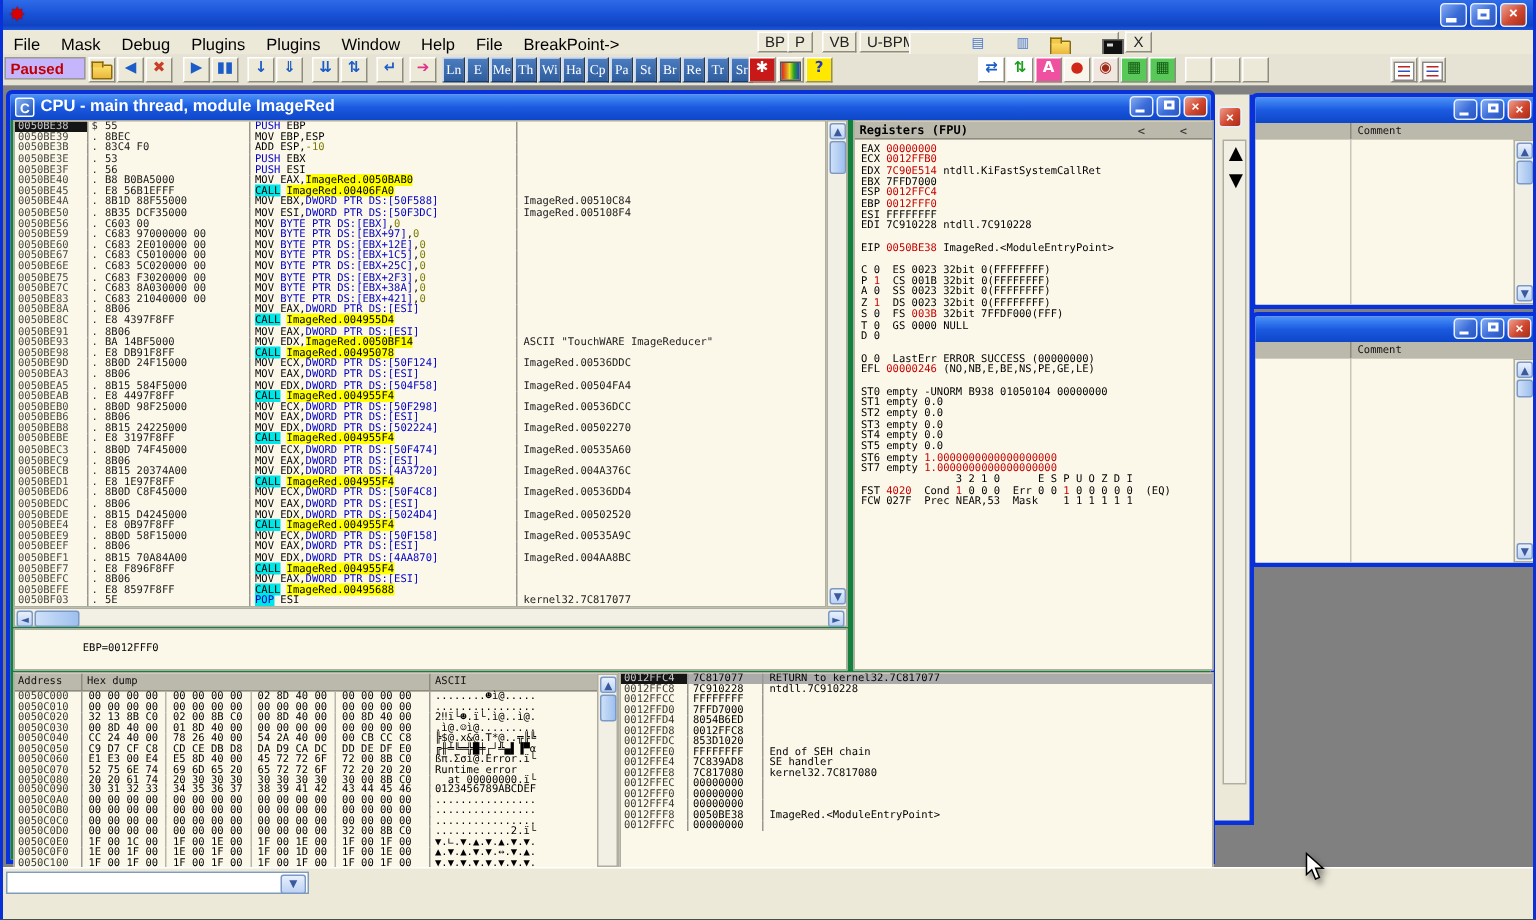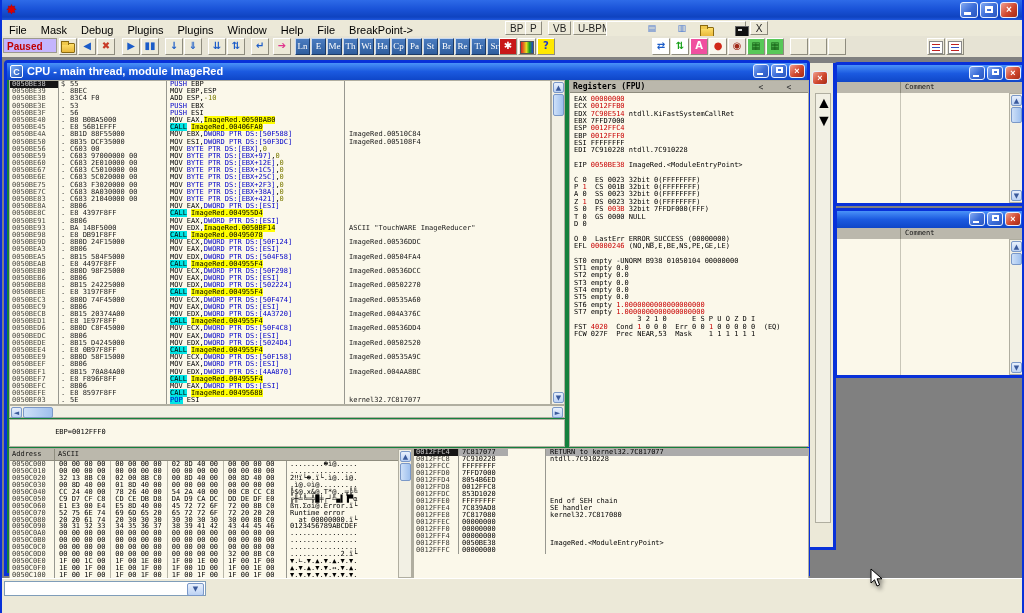--- a/index.html
+++ b/index.html
@@ -90,21 +90,21 @@
   .dump-row{display:grid;grid-template-columns:44px 232px 76px 1fr;height:6.95px;}
   .dump-row .addr{padding-left:2px;color:#3A3A34;}
   .dump-row .hex{border-left:1px solid #989890;display:flex;}
   .dump-row .hex span{padding:0 5px 0 4px;}
   .dump-row .hex span + span{border-left:1px solid #B8B6A8;}
   .dump-row .asc{border-left:1px solid #989890;padding-left:3px;}
   .stack-row{display:grid;grid-template-columns:44px 50px 1fr;height:7px;}
   .stack-row .addr{padding-left:2px;color:#3A3A34;}
   .stack-row .addr.sel{background:#151515;color:#C8C8C8;}
   .stack-row .val{border-left:1px solid #989890;padding-left:3px;}
-  .stack-row .cmt{border-left:1px solid #989890;padding-left:4px;margin-left:37px;}
+  .stack-row .cmt{border-left:1px solid #989890;padding-left:4px;}
   .stack-row.hl .val,.stack-row.hl .cmt{background:#ABABAB;}
   
   #reg-hdr{position:absolute;left:0;top:0;right:0;height:12px;background:#BBB8AC;border-bottom:1px solid #8E8C7E;
     font:bold 8px/11px "DejaVu Sans Mono",monospace;padding-left:3px;box-sizing:border-box;}
   #reg-hdr .pg{position:absolute;top:1px;width:22px;text-align:center;font-weight:normal;color:#333;}
   #reg-body{position:absolute;left:0;top:12px;right:0;bottom:0;padding:3px 0 0 4px;}
   
   .cwin-hdr{height:11px;background:#BBB8AC;border-bottom:1px solid #8E8C7E;display:flex;
     font-family:"DejaVu Sans Mono",monospace;font-size:7px;line-height:10px;color:#111;}
   .cwin-hdr .c1{width:63px;border-right:1px solid #8E8C7E;}
@@ -267,20 +267,21 @@
             <span>Registers (FPU)</span>
             <span class="pg" style="right:36px">&lt;</span>
             <span class="pg" style="right:8px">&lt;</span>
           </div>
           <div id="reg-body" class="mono" style="line-height:7.35px"><div style="height: 7.35px;"><span>EAX </span><span class="c-r">00000000</span></div><div style="height: 7.35px;"><span>ECX </span><span class="c-r">0012FFB0</span></div><div style="height: 7.35px;"><span>EDX </span><span class="c-r">7C90E514</span><span> ntdll.KiFastSystemCallRet</span></div><div style="height: 7.35px;"><span>EBX 7FFD7000</span></div><div style="height: 7.35px;"><span>ESP </span><span class="c-r">0012FFC4</span></div><div style="height: 7.35px;"><span>EBP </span><span class="c-r">0012FFF0</span></div><div style="height: 7.35px;"><span>ESI FFFFFFFF</span></div><div style="height: 7.35px;"><span>EDI 7C910228 ntdll.7C910228</span></div><div style="height: 7.35px;">&nbsp;</div><div style="height: 7.35px;"><span>EIP </span><span class="c-r">0050BE38</span><span> ImageRed.&lt;ModuleEntryPoint&gt;</span></div><div style="height: 7.35px;">&nbsp;</div><div style="height: 7.35px;"><span>C 0  ES 0023 32bit 0(FFFFFFFF)</span></div><div style="height: 7.35px;"><span>P </span><span class="c-r">1</span><span>  CS 001B 32bit 0(FFFFFFFF)</span></div><div style="height: 7.35px;"><span>A 0  SS 0023 32bit 0(FFFFFFFF)</span></div><div style="height: 7.35px;"><span>Z </span><span class="c-r">1</span><span>  DS 0023 32bit 0(FFFFFFFF)</span></div><div style="height: 7.35px;"><span>S 0  FS </span><span class="c-r">003B</span><span> 32bit 7FFDF000(FFF)</span></div><div style="height: 7.35px;"><span>T 0  GS 0000 NULL</span></div><div style="height: 7.35px;"><span>D 0</span></div><div style="height: 7.35px;">&nbsp;</div><div style="height: 7.35px;"><span>O 0  LastErr ERROR_SUCCESS (00000000)</span></div><div style="height: 7.35px;"><span>EFL </span><span class="c-r">00000246</span><span> (NO,NB,E,BE,NS,PE,GE,LE)</span></div><div style="height: 7.35px;">&nbsp;</div><div style="height: 7.35px;"><span>ST0 empty -UNORM B938 01050104 00000000</span></div><div style="height: 7.35px;"><span>ST1 empty 0.0</span></div><div style="height: 7.35px;"><span>ST2 empty 0.0</span></div><div style="height: 7.35px;"><span>ST3 empty 0.0</span></div><div style="height: 7.35px;"><span>ST4 empty 0.0</span></div><div style="height: 7.35px;"><span>ST5 empty 0.0</span></div><div style="height: 7.35px;"><span>ST6 empty </span><span class="c-r">1.0000000000000000000</span></div><div style="height: 7.35px;"><span>ST7 empty </span><span class="c-r">1.0000000000000000000</span></div><div style="height: 7.35px;"><span>               3 2 1 0      E S P U O Z D I</span></div><div style="height: 7.35px;"><span>FST </span><span class="c-r">4020</span><span>  Cond </span><span class="c-r">1</span><span> 0 0 0  Err 0 0 </span><span class="c-r">1</span><span> 0 0 0 0 0  (EQ)</span></div><div style="height: 7.35px;"><span>FCW 027F  Prec NEAR,53  Mask    1 1 1 1 1 1</span></div></div>
         </div>
 
         <div class="pane" id="dump-pane" style="left:2px;top:368px;width:404px;height:131px">
           <div class="col-hdr" style="grid-template-columns:44px 232px 1fr">
             <span style="padding-left:2px">Address</span>
+            <span style="border-left:1px solid #8E8C7E;padding-left:3px">Hex dump</span>
             <span style="border-left:1px solid #8E8C7E;padding-left:3px">ASCII</span>
           </div>
           <div id="dump-body" class="mono"><div class="dump-row"><span class="addr">0050C000</span><span class="hex"><span>00 00 00 00</span><span>00 00 00 00</span><span>02 8D 40 00</span><span>00 00 00 00</span></span><span class="asc">........☻ì@.....</span><span></span></div><div class="dump-row"><span class="addr">0050C010</span><span class="hex"><span>00 00 00 00</span><span>00 00 00 00</span><span>00 00 00 00</span><span>00 00 00 00</span></span><span class="asc">................</span><span></span></div><div class="dump-row"><span class="addr">0050C020</span><span class="hex"><span>32 13 8B C0</span><span>02 00 8B C0</span><span>00 8D 40 00</span><span>00 8D 40 00</span></span><span class="asc">2‼ï└☻.ï└.ì@..ì@.</span><span></span></div><div class="dump-row"><span class="addr">0050C030</span><span class="hex"><span>00 8D 40 00</span><span>01 8D 40 00</span><span>00 00 00 00</span><span>00 00 00 00</span></span><span class="asc">.ì@.☺ì@.........</span><span></span></div><div class="dump-row"><span class="addr">0050C040</span><span class="hex"><span>CC 24 40 00</span><span>78 26 40 00</span><span>54 2A 40 00</span><span>00 CB CC C8</span></span><span class="asc">╠$@.x&amp;@.T*@..╦╠╚</span><span></span></div><div class="dump-row"><span class="addr">0050C050</span><span class="hex"><span>C9 D7 CF C8</span><span>CD CE DB D8</span><span>DA D9 CA DC</span><span>DD DE DF E0</span></span><span class="asc">╔╫╧╚═╬█╪┌┘╩▄▌▐▀α</span><span></span></div><div class="dump-row"><span class="addr">0050C060</span><span class="hex"><span>E1 E3 00 E4</span><span>E5 8D 40 00</span><span>45 72 72 6F</span><span>72 00 8B C0</span></span><span class="asc">ßπ.Σσì@.Error.ï└</span><span></span></div><div class="dump-row"><span class="addr">0050C070</span><span class="hex"><span>52 75 6E 74</span><span>69 6D 65 20</span><span>65 72 72 6F</span><span>72 20 20 20</span></span><span class="asc">Runtime error   </span><span></span></div><div class="dump-row"><span class="addr">0050C080</span><span class="hex"><span>20 20 61 74</span><span>20 30 30 30</span><span>30 30 30 30</span><span>30 00 8B C0</span></span><span class="asc">  at 00000000.ï└</span><span></span></div><div class="dump-row"><span class="addr">0050C090</span><span class="hex"><span>30 31 32 33</span><span>34 35 36 37</span><span>38 39 41 42</span><span>43 44 45 46</span></span><span class="asc">0123456789ABCDEF</span><span></span></div><div class="dump-row"><span class="addr">0050C0A0</span><span class="hex"><span>00 00 00 00</span><span>00 00 00 00</span><span>00 00 00 00</span><span>00 00 00 00</span></span><span class="asc">................</span><span></span></div><div class="dump-row"><span class="addr">0050C0B0</span><span class="hex"><span>00 00 00 00</span><span>00 00 00 00</span><span>00 00 00 00</span><span>00 00 00 00</span></span><span class="asc">................</span><span></span></div><div class="dump-row"><span class="addr">0050C0C0</span><span class="hex"><span>00 00 00 00</span><span>00 00 00 00</span><span>00 00 00 00</span><span>00 00 00 00</span></span><span class="asc">................</span><span></span></div><div class="dump-row"><span class="addr">0050C0D0</span><span class="hex"><span>00 00 00 00</span><span>00 00 00 00</span><span>00 00 00 00</span><span>32 00 8B C0</span></span><span class="asc">............2.ï└</span><span></span></div><div class="dump-row"><span class="addr">0050C0E0</span><span class="hex"><span>1F 00 1C 00</span><span>1F 00 1E 00</span><span>1F 00 1E 00</span><span>1F 00 1F 00</span></span><span class="asc">▼.∟.▼.▲.▼.▲.▼.▼.</span><span></span></div><div class="dump-row"><span class="addr">0050C0F0</span><span class="hex"><span>1E 00 1F 00</span><span>1E 00 1F 00</span><span>1F 00 1D 00</span><span>1F 00 1E 00</span></span><span class="asc">▲.▼.▲.▼.▼.↔.▼.▲.</span><span></span></div><div class="dump-row"><span class="addr">0050C100</span><span class="hex"><span>1F 00 1F 00</span><span>1F 00 1F 00</span><span>1F 00 1F 00</span><span>1F 00 1F 00</span></span><span class="asc">▼.▼.▼.▼.▼.▼.▼.▼.</span><span></span></div></div>
           <div class="sb" style="right:0;top:0;width:14px;height:129px">
             <span class="arr" style="top:1px">▲</span>
             <span class="thumb" style="top:13px;height:18px"></span>
           </div>
         </div>
 
         <div class="pane" id="stack-pane" style="left:406px;top:368px;width:396px;height:131px">

